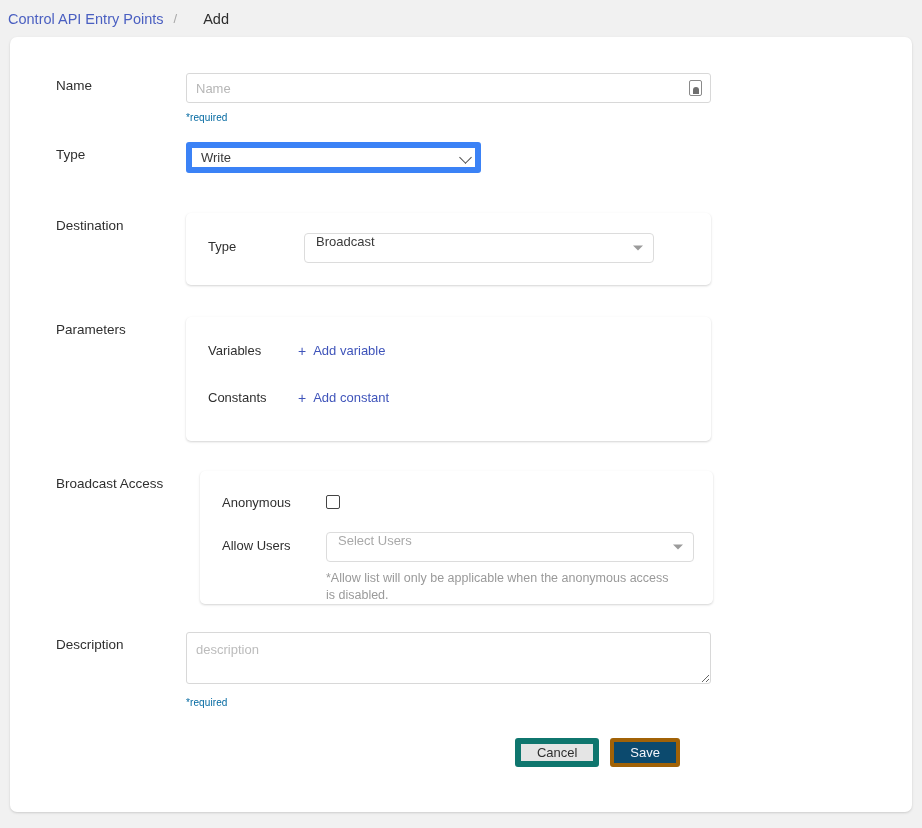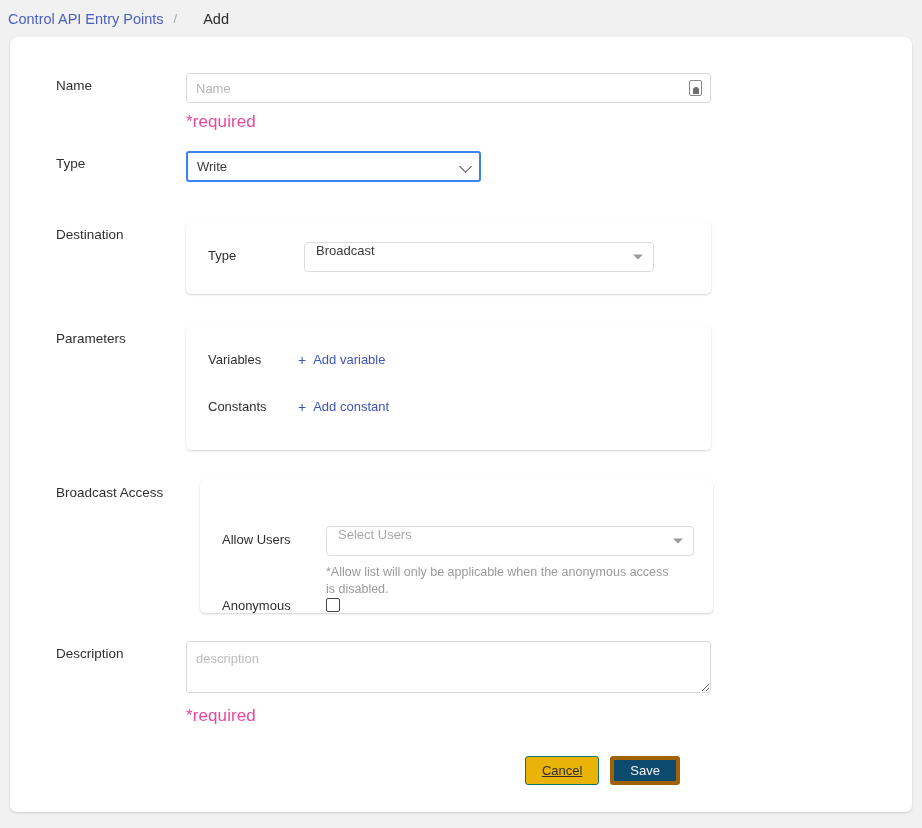--- a/index.html
+++ b/index.html
@@ -108,31 +108,31 @@
   .badge-icon::before {
     content: "";
     width: 6px;
     height: 7px;
     background: #6f6f6f;
     border-radius: 3px 3px 0 0;
     margin-bottom: 1.5px;
   }
 
   .required-note {
-    color: #ec4899;
-    font-size: 17px;
+    color: #0369a1;
+    font-size: 10px;
     margin-top: 9px;
     letter-spacing: 0.1px;
   }
 
   
   .select-native {
     width: 295px;
     height: 31px;
-    border: 2px solid #3b82f6;
+    border: 6px solid #3b82f6;
     border-radius: 3px;
     background: #fff;
     font-family: "Liberation Sans", sans-serif;
     font-size: 13px;
     color: #3a3a3a;
     padding: 0 9px;
     outline: none;
     -webkit-appearance: none;
     appearance: none;
   }
@@ -248,24 +248,23 @@
   .btn {
     font-family: "Liberation Sans", sans-serif;
     font-size: 13px;
     height: 29px;
     min-width: 66px;
     border-radius: 3px;
     cursor: pointer;
     padding: 0 16px;
   }
   .btn-cancel {
-    background: #eab308;
-    border: 1px solid #0f766e;
+    background: #e5e5e5;
+    border: 6px solid #0f766e;
     color: #2f2f2f;
-    text-decoration: underline;
   }
   .btn-save {
     background: #0c4a6e;
     border: 4px solid #a16207;
     color: #f4f5fb;
   }
 </style>
 </head>
 <body>
 
@@ -338,37 +337,37 @@
           </div>
 
         </div>
       </div>
     </div>
 
     <div class="form-row" style="margin-top:30px;">
       <div class="row-label" style="width:144px;flex:0 0 144px;">Broadcast Access</div>
       <div class="row-field">
         <div class="panel" style="width:513px;height:133px;padding:24px 0 0 22px;">
+
+          <div class="panel-row">
+            <div class="panel-label" style="width:104px;padding-top:0;">Anonymous</div>
+            <span class="cbx"></span>
+          </div>
 
           <div class="panel-row" style="margin-top:22px;">
             <div class="panel-label" style="width:104px;">Allow Users</div>
             <div>
               <div class="mat-select placeholder-state" style="width:368px;">
                 <span>Select Users</span>
                 <span class="tri-down"></span>
               </div>
               <div class="hint">*Allow list will only be applicable when the anonymous access is disabled.</div>
             </div>
           </div>
 
-          <div class="panel-row">
-            <div class="panel-label" style="width:104px;padding-top:0;">Anonymous</div>
-            <span class="cbx"></span>
-          </div>
-
         </div>
       </div>
     </div>
 
     <div class="form-row" style="margin-top:28px;">
       <div class="row-label">Description</div>
       <div class="row-field">
         <textarea class="desc-area" placeholder="description" style=""></textarea>
         <div class="required-note">*required</div>
       </div>

